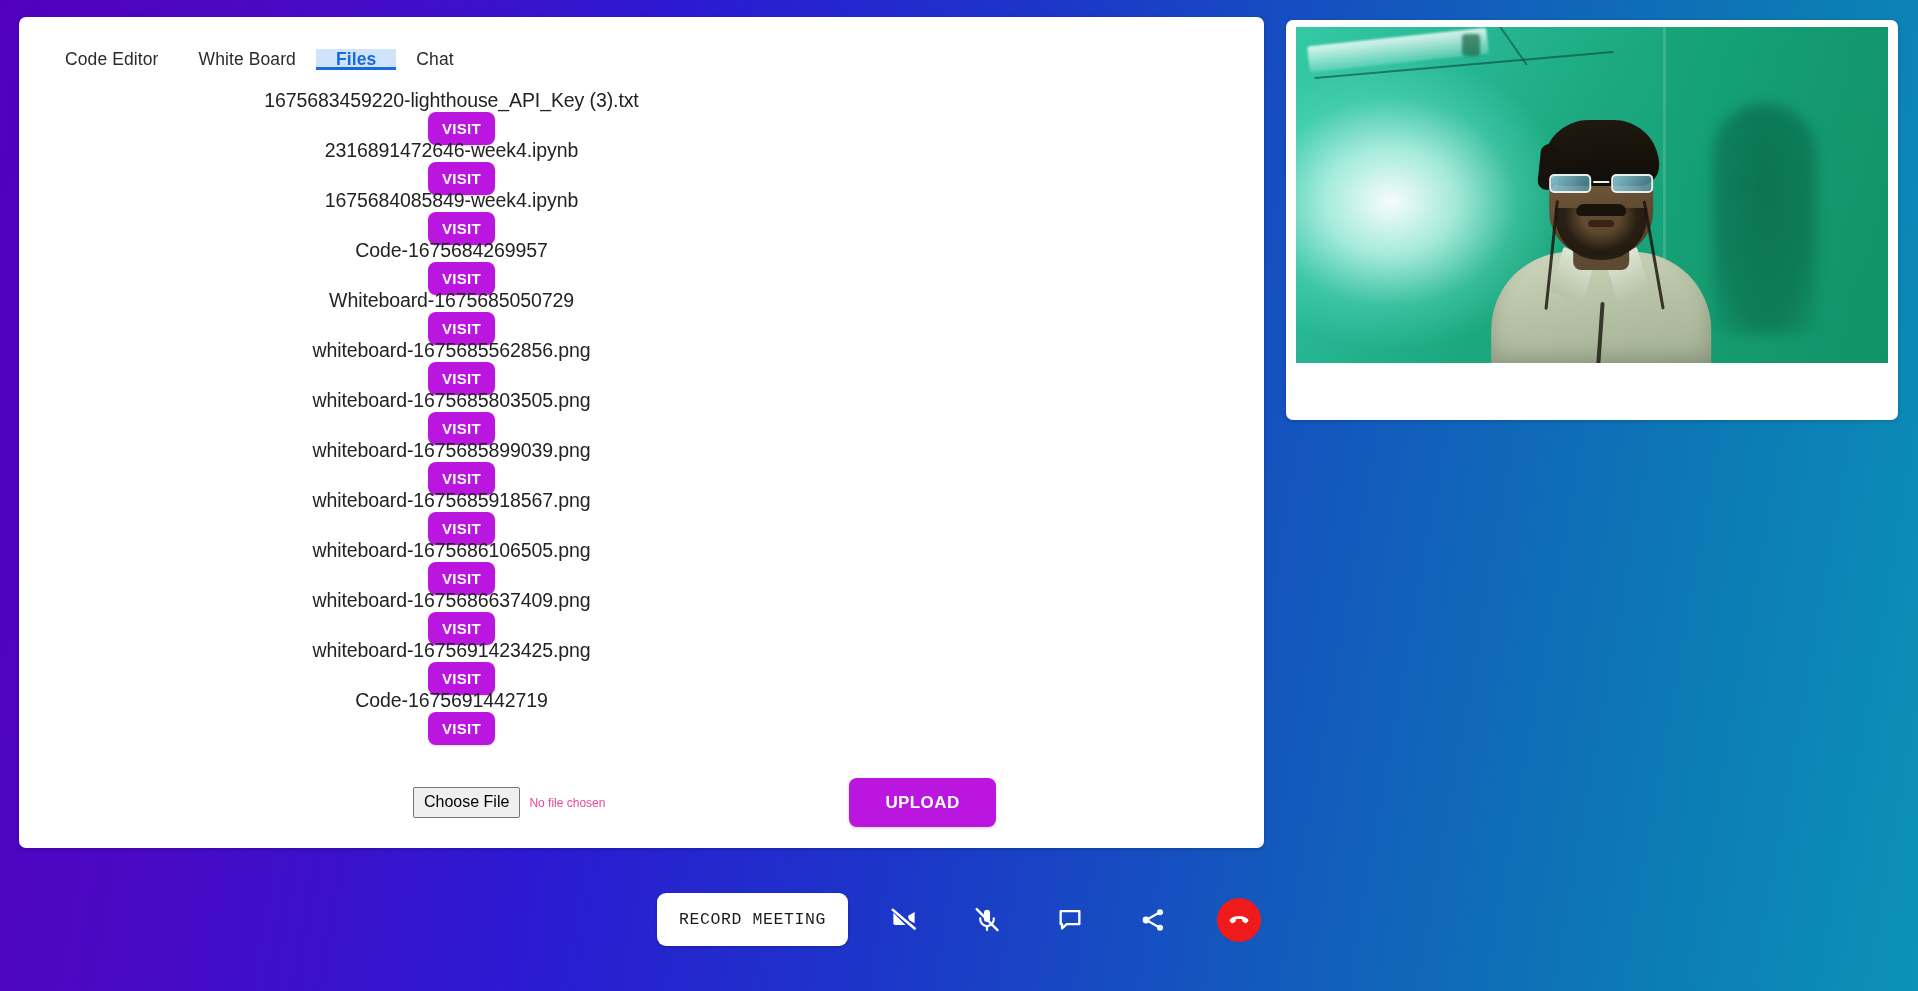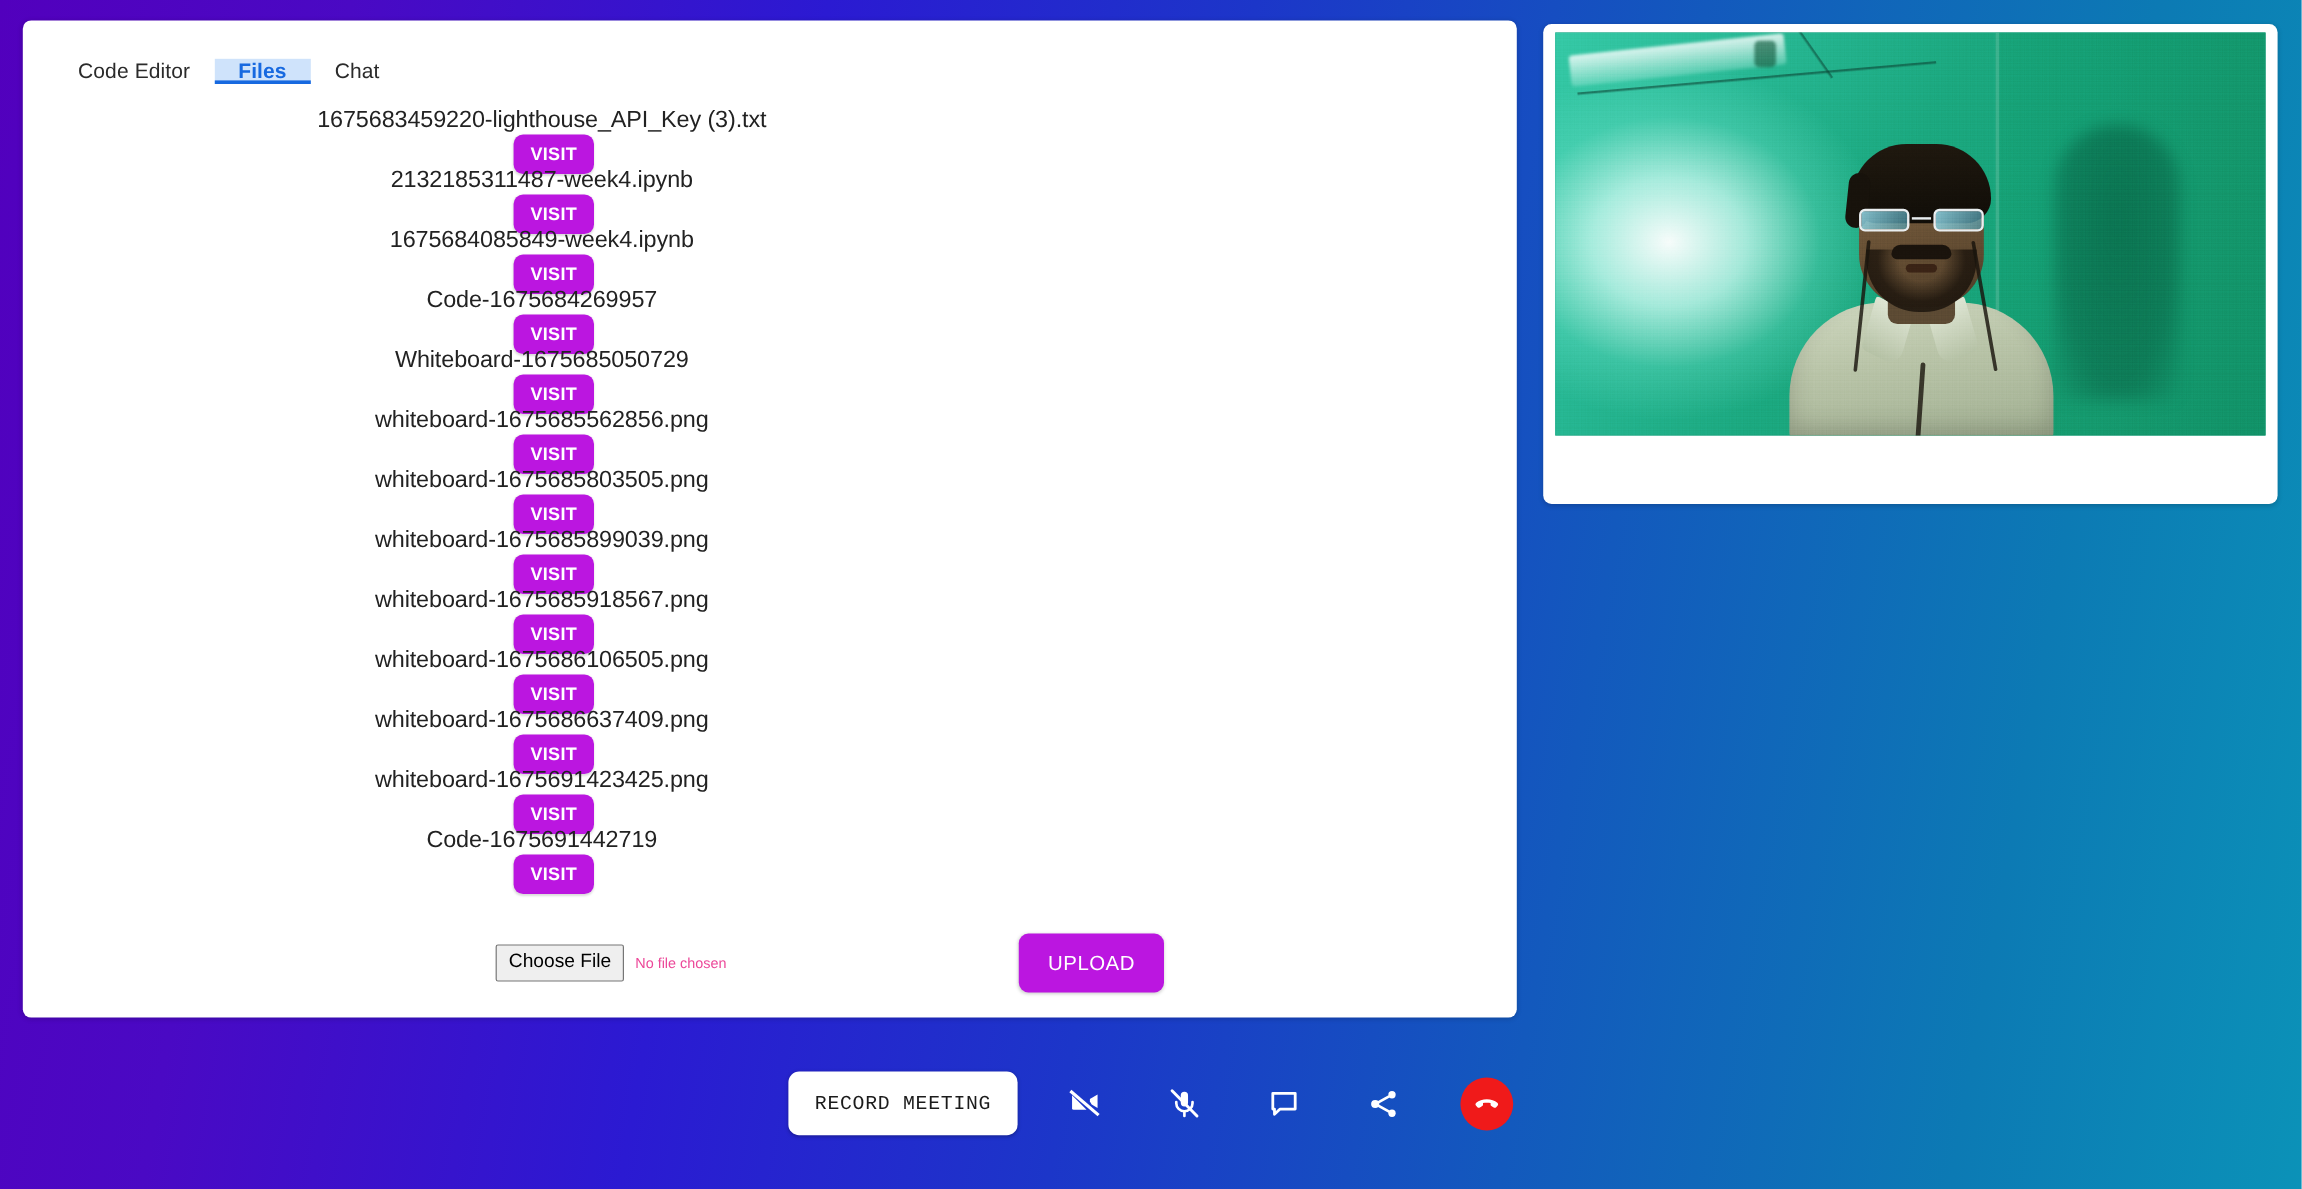--- a/index.html
+++ b/index.html
@@ -135,23 +135,23 @@
     color: #ec4899;
     margin-left: 9px;
   }
   .upload-btn {
     margin-left: 244px;
     background: #bb16e0;
     color: #ffffff;
     border: none;
     border-radius: 8px;
     font-size: 17px;
-    font-weight: normal;
+    font-weight: bold;
     letter-spacing: 0.4px;
-    padding: 16px 24px;
+    padding: 16px 36px;
     cursor: pointer;
     font-family: "Liberation Sans", sans-serif;
     line-height: 1;
     box-shadow: 0 1px 3px rgba(0,0,0,0.2);
   }
 
   
   .video-card {
     position: absolute;
     left: 1286px;
@@ -377,33 +377,34 @@
     margin-left: 22px;
   }
 </style>
 </head>
 <body>
 
 <div class="main-card">
 
   <div class="tab-bar">
     <button class="tab">Code Editor</button>
+    <button class="tab">White Board</button>
     <button class="tab active">Files</button>
     <button class="tab">Chat</button>
   </div>
 
   <div class="file-list">
 
     <div class="file-row">
       <span class="file-name">1675683459220-lighthouse_API_Key (3).txt</span>
       <button class="visit-btn">VISIT</button>
     </div>
 
     <div class="file-row">
-      <span class="file-name">2132185311487-week4.ipynb</span>
+      <span class="file-name">2316891472646-week4.ipynb</span>
       <button class="visit-btn">VISIT</button>
     </div>
 
     <div class="file-row">
       <span class="file-name">1675684085849-week4.ipynb</span>
       <button class="visit-btn">VISIT</button>
     </div>
 
     <div class="file-row">
       <span class="file-name">Code-1675684269957</span>

